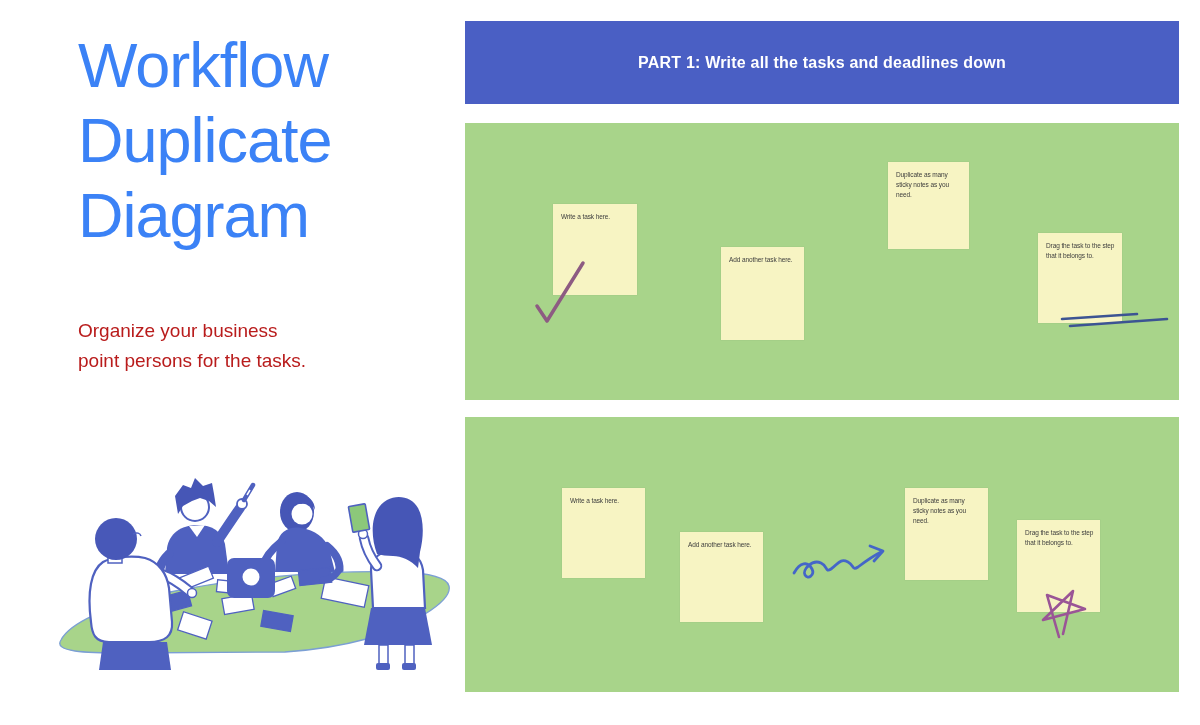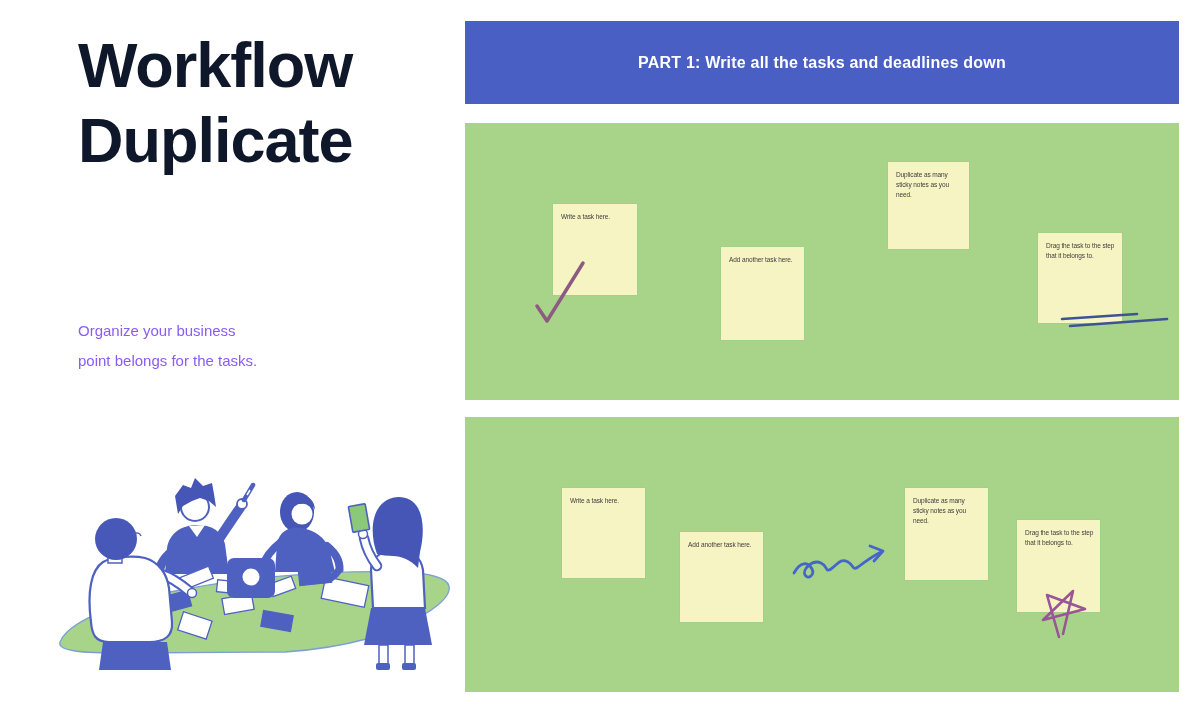--- a/index.html
+++ b/index.html
@@ -6,26 +6,26 @@
   body{
     width:1200px;height:725px;position:relative;overflow:hidden;
     background:#ffffff;
     font-family:"Liberation Sans", sans-serif;
   }
   .abs{position:absolute;}
 
   
   .title{
     left:78px;top:28px;width:380px;
-    font-size:63px;font-weight:bold;line-height:75px;
-    color:#0f172a;letter-spacing:-1px;
+    font-size:63px;font-weight:normal;line-height:75px;
+    color:#3b82f6;letter-spacing:-1px;
   }
   .subtitle{
     left:78px;top:316px;width:340px;
-    font-size:15px;line-height:30px;color:#8b5cf6;
+    font-size:19px;line-height:30px;color:#b91c1c;
   }
   .illustration{left:45px;top:462px;width:420px;height:215px;}
 
   
   .part-header{
     left:465px;top:21px;width:714px;height:83px;
     background:#4a5fc4;
     display:flex;align-items:center;justify-content:center;
     box-sizing:border-box;
   }
@@ -47,25 +47,26 @@
     padding:8px 6px 0 8px;box-sizing:border-box;
   }
   .scribble{position:absolute;pointer-events:none;}
 </style>
 </head>
 <body>
 
 <div class="abs title">
   <div>Workflow</div>
   <div>Duplicate</div>
+  <div>Diagram</div>
 </div>
 
 <div class="abs subtitle">
   <div>Organize your business</div>
-  <div>point belongs for the tasks.</div>
+  <div>point persons for the tasks.</div>
 </div>
 
 <svg class="abs illustration" viewBox="0 0 420 215" xmlns="http://www.w3.org/2000/svg">
 
   <g>
     <circle cx="150" cy="45" r="14" fill="#ffffff" stroke="#4f61c0" stroke-width="2"></circle>
     <path d="M 133,52 L 130,34 L 138,23 L 146,26 L 150,16 L 158,24 L 167,21 L 169,32 L 171,45 L 164,39 L 155,36 L 147,39 L 138,44 Z" fill="#4656b6"></path>
     <path d="M 120,112 L 122,86 C 124,72 136,63 152,63 C 168,63 177,70 180,82 L 184,112 Z" fill="#4f61c0"></path>
     <path d="M 144,64 L 152,75 L 160,63 Z" fill="#ffffff"></path>
     <path d="M 172,80 C 180,68 188,56 195,46" stroke="#4f61c0" stroke-width="10" fill="none" stroke-linecap="round"></path>

